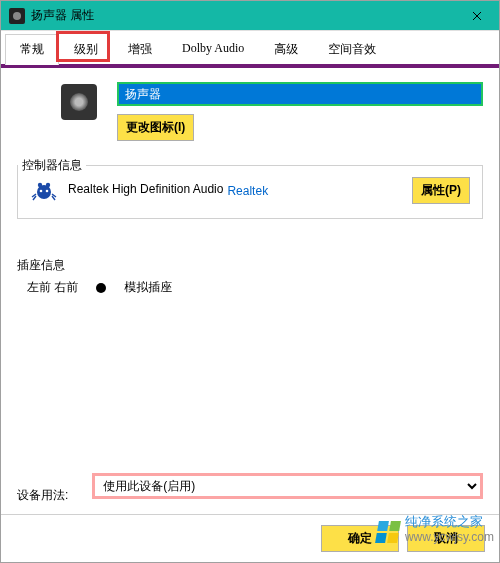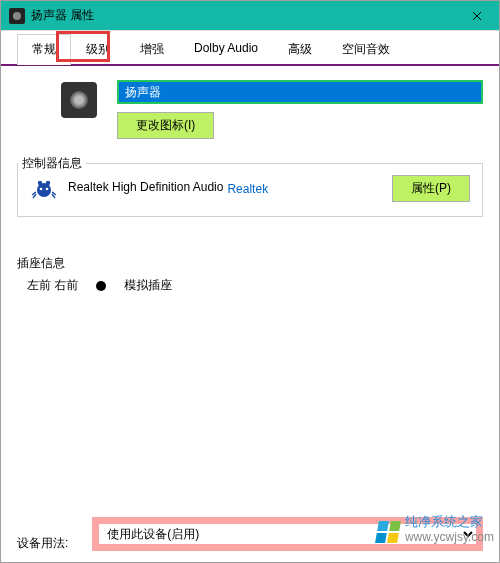--- a/index.html
+++ b/index.html
@@ -49,23 +49,24 @@
       width: 45px;
       height: 30px;
       display: flex;
       align-items: center;
       justify-content: center;
       cursor: pointer;
     }
     .titlebar-close svg { width: 10px; height: 10px; }
     .tabs {
       display: flex;
-      padding: 2px 4px 0 16px;
-      border-bottom: 2px solid #701a75;
-      position: relative;
+      padding: 2px 4px 0 4px;
+      border-bottom: 4px solid #701a75;
+      position: relative;
+      font-family: Liberation Serif, serif;
     }
     .tab {
       padding: 6px 14px 6px 14px;
       cursor: pointer;
       border: 1px solid transparent;
       border-bottom: none;
       position: relative;
       top: 1px;
       color: #000;
     }
@@ -112,26 +113,27 @@
     .name-input {
       width: 100%;
       padding: 3px 6px;
       border: 2px solid #22c55e;
       background: #0078d7;
       color: #fff;
       font-size: 12px;
       outline: none;
     }
     .btn {
-      padding: 4px 18px;
-      background: #bef264;
+      padding: 4px 8px;
+      background: #fde047;
       border: 1px solid #adadad;
       cursor: pointer;
       font-size: 12px;
       font-family: inherit;
+      font-weight: bold;
     }
     .change-icon-wrap { display: flex; }
     .group {
       border: 1px solid #d0d0d0;
       padding: 10px 12px 14px 12px;
       position: relative;
       margin-top: 8px;
     }
     .group-label {
       position: absolute;
@@ -181,21 +183,21 @@
       display: flex;
       align-items: center;
       gap: 24px;
       margin-top: auto;
       padding-top: 20px;
     }
     .usage-label { color: #000; margin-top: 20px; }
     .usage-select {
       flex: 1;
       padding: 2px 4px;
-      border: 7px solid #fca5a5;
+      border: 3px solid #fca5a5;
       background: #fff;
       font-family: inherit;
       font-size: 12px;
     }
     .footer {
       display: flex;
       justify-content: flex-end;
       gap: 8px;
       padding: 10px 14px;
       border-top: 1px solid #d0d0d0;
@@ -295,20 +297,24 @@
 
     <div class="usage-row">
       <span class="usage-label">设备用法:</span>
       <select class="usage-select">
         <option>使用此设备(启用)</option>
       </select>
     </div>
 
   </div>
 
+  <div class="footer">
+    <button class="btn">确定</button>
+    <button class="btn">取消</button>
+  </div>
 
 </div>
 
 <div class="watermark">
   <div class="wm-logo">
     <span></span>
       <span></span>
       <span></span>
       <span></span>
   </div>

